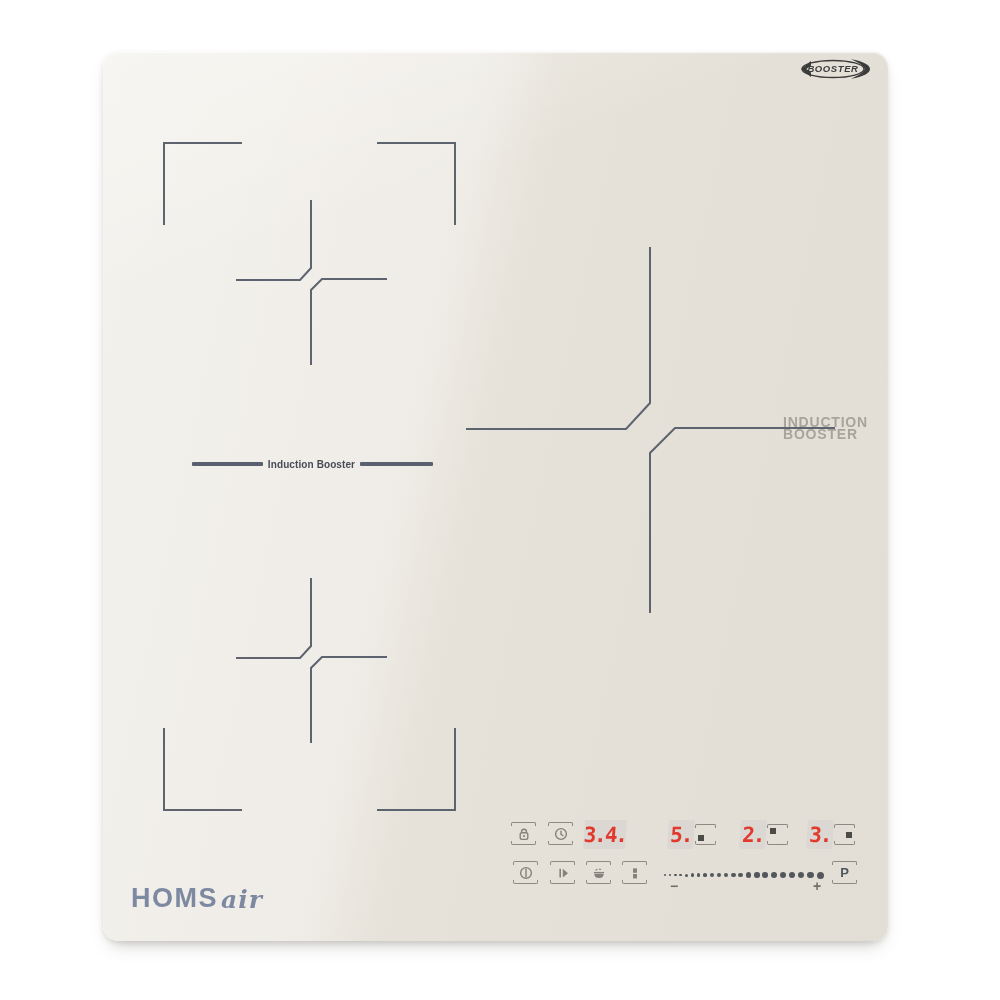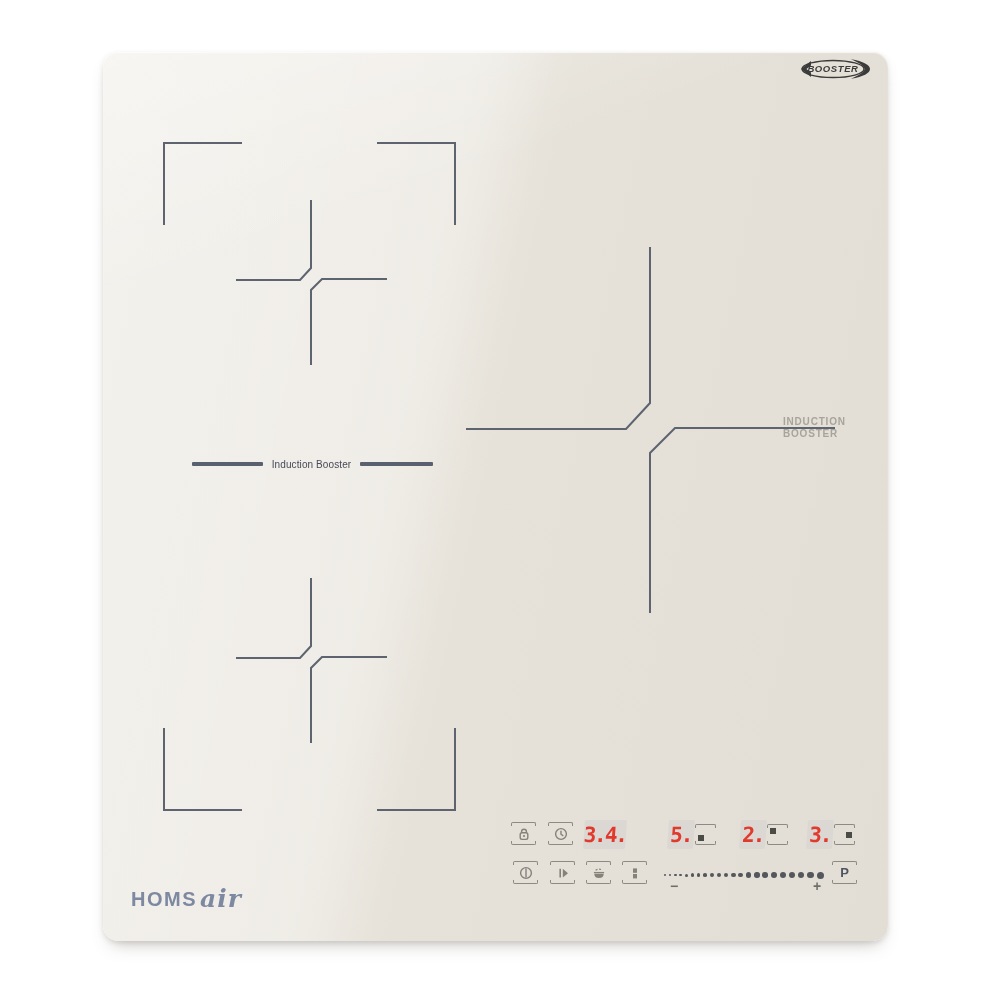--- a/index.html
+++ b/index.html
@@ -29,26 +29,26 @@
   
   .markings{position:absolute;left:0;top:0;width:1000px;height:1000px;pointer-events:none;}
 
   
   .flex-divider{
     position:absolute;left:192px;top:457px;width:241px;height:14px;
     display:flex;align-items:center;justify-content:space-between;
   }
   .flex-divider .bar{height:4px;background:#596170;border-radius:1px;flex:none;}
   .flex-divider .bar.l{width:71px;} .flex-divider .bar.r{width:73px;}
-  .flex-divider .txt{font-size:10px;font-weight:normal;color:#464b57;white-space:nowrap;letter-spacing:.1px;}
+  .flex-divider .txt{font-size:10px;font-weight:bold;color:#464b57;white-space:nowrap;letter-spacing:.1px;}
 
   
   .right-label{
     position:absolute;left:783px;top:416px;width:58px;text-align:left;
-    font-size:10px;letter-spacing:.8px;color:#a8a49c;line-height:12px;font-weight:bold;
+    font-size:14px;letter-spacing:.8px;color:#a8a49c;line-height:12px;font-weight:bold;
   }
 
   
   .badge{position:absolute;left:794px;top:57px;width:78px;height:24px;}
   .badge svg{position:absolute;inset:0;}
   .badge .label{
     position:absolute;inset:0;display:flex;align-items:center;justify-content:center;
     font-size:9.5px;font-weight:bold;font-style:italic;letter-spacing:.6px;color:#3b3b3b;
     padding-bottom:1px;
   }
@@ -90,21 +90,21 @@
   .slider{position:absolute;left:664px;top:869px;width:160px;height:12px;
     display:flex;align-items:center;justify-content:space-between;}
   .slider .dot{background:#54575c;border-radius:50%;flex:none;}
   .slider-minus,.slider-plus{
     position:absolute;top:879px;font-size:14px;color:#6f6f69;font-weight:bold;line-height:14px;
   }
   .slider-minus{left:670px;} .slider-plus{left:813px;}
 
   
   .brand{position:absolute;left:131px;top:883px;display:flex;align-items:baseline;color:#7d88a1;}
-  .brand .word{font-size:20px;font-weight:bold;letter-spacing:1.5px;}
+  .brand .word{font-size:27px;font-weight:bold;letter-spacing:1.5px;}
   .brand .script{
     font-family:"DejaVu Serif",serif;font-style:italic;font-size:25px;font-weight:bold;
     margin-left:3px;transform:translateY(1px);letter-spacing:1px;
   }
 </style>
 </head>
 <body>
 
 <div class="stage">
 

